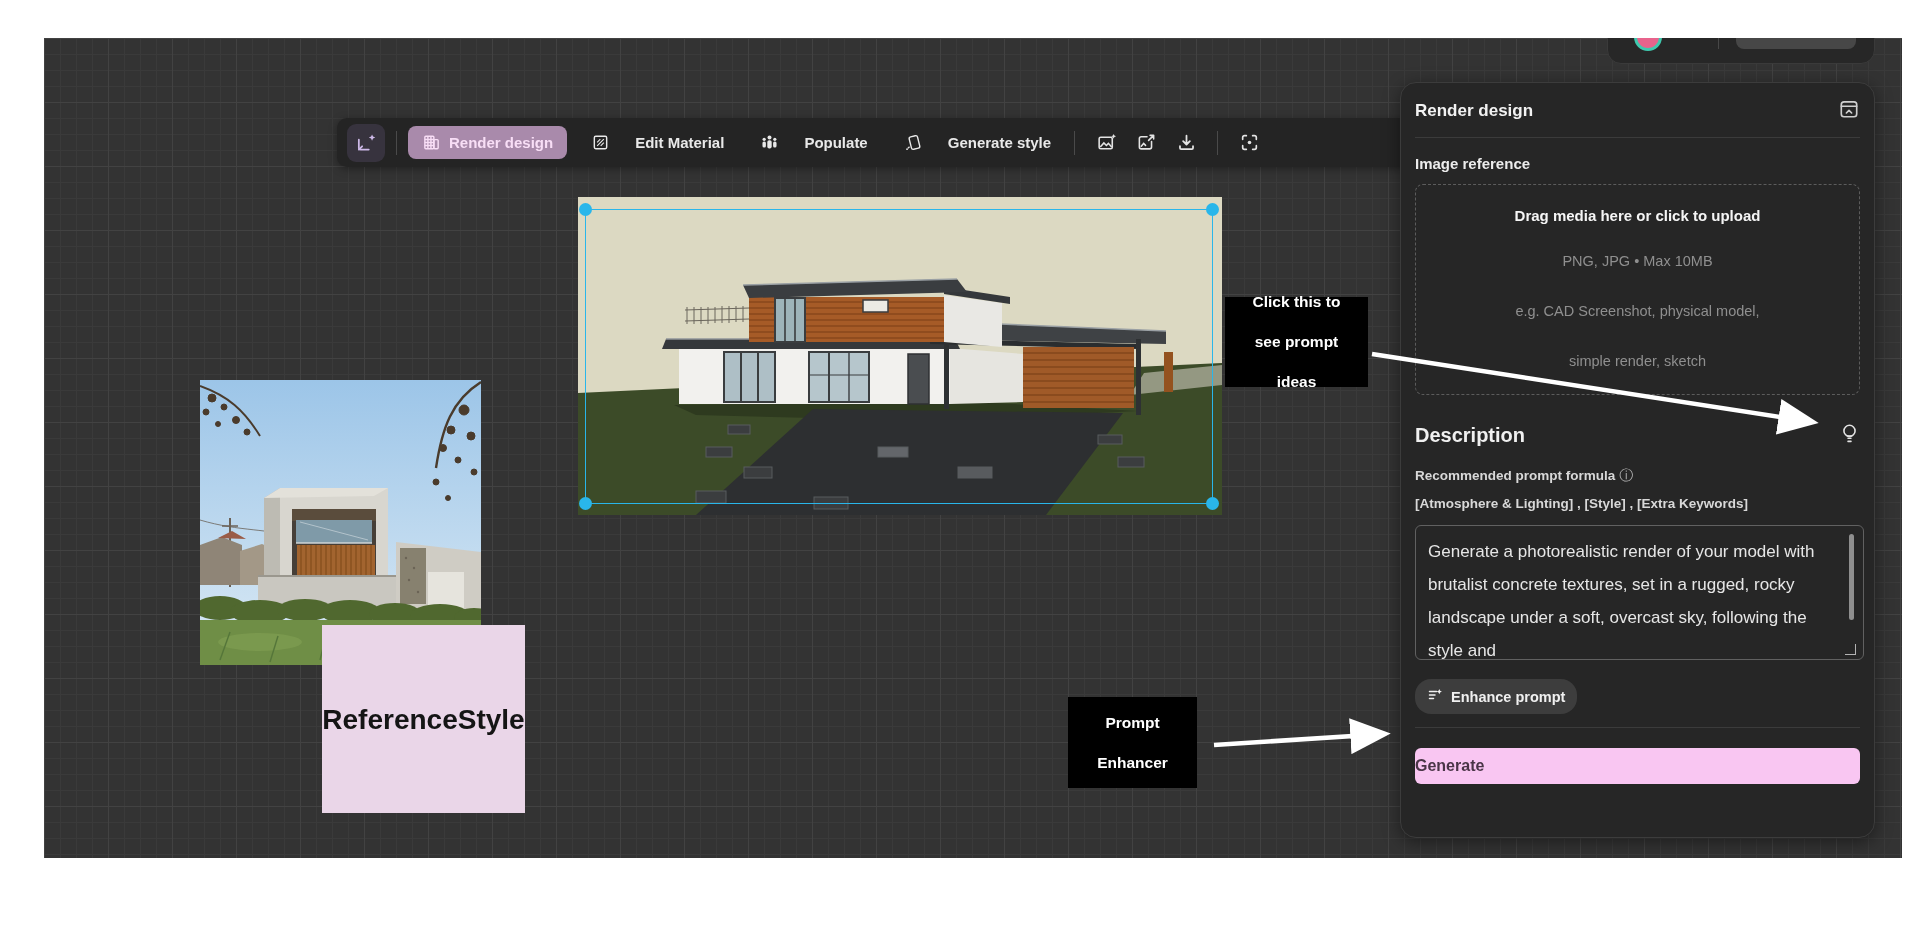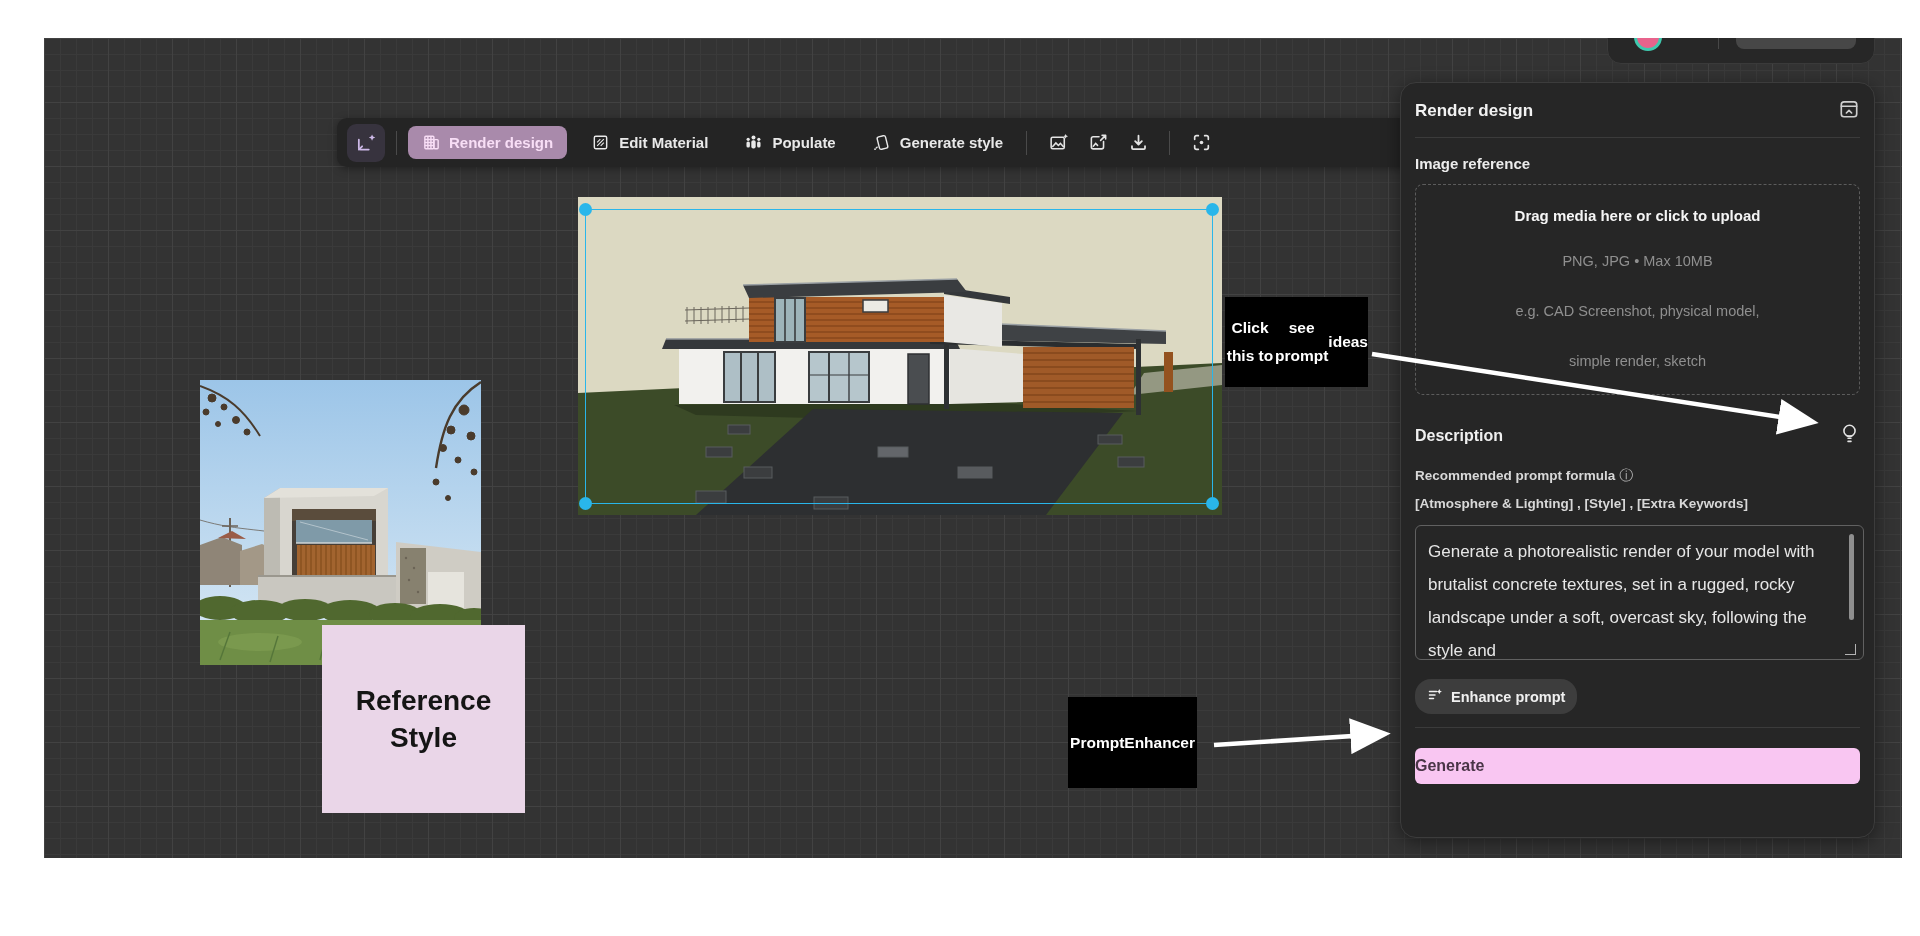--- a/index.html
+++ b/index.html
@@ -13,72 +13,72 @@
       linear-gradient(to bottom, #3a3a3a 1px, transparent 1px);
     background-size:64px 64px,64px 64px,16px 16px,16px 16px;}
   
   .toolbar{position:absolute;left:293px;top:80px;width:1122px;height:49px;background:#242424;
     border-radius:10px;display:flex;align-items:center;padding:0 10px;box-sizing:border-box;z-index:5;
     box-shadow:0 2px 8px rgba(0,0,0,.35);}
   .tb-iconbtn{width:38px;height:38px;border-radius:9px;background:#37333e;display:flex;align-items:center;justify-content:center;color:#cdb9e8;flex:0 0 auto;}
   .tb-div{width:1px;height:24px;background:#4a4a4a;margin:0 11px;flex:0 0 auto;}
   .tb-pill{display:flex;align-items:center;gap:8px;background:var(--pill-purple,#a98aab);color:#f8def6;
     border-radius:8px;padding:7px 14px;font-size:15px;font-weight:700;flex:0 0 auto;}
-  .tb-item{display:flex;align-items:center;gap:9px;color:#e9e9e9;font-size:15px;font-weight:700;
+  .tb-item{display:flex;align-items:center;gap:25px;color:#e9e9e9;font-size:15px;font-weight:700;
     padding:7px 12px;margin-left:12px;flex:0 0 auto;}
   .tb-ic{width:34px;height:34px;display:flex;align-items:center;justify-content:center;color:#e4e4e4;margin:0 3px;flex:0 0 auto;}
   .toolbar svg{display:block;}
   
   .chip{position:absolute;left:1563px;top:-14px;width:266px;height:38px;background:#272727;
     border:1px solid #3a3a3a;border-radius:14px;z-index:6;}
   .chip .avatar{position:absolute;left:26px;top:-2px;width:22px;height:22px;border-radius:50%;
     background:#e8638c;border:3px solid #3fc9ae;}
   .chip .cdiv{position:absolute;left:110px;top:6px;width:1px;height:18px;background:#474747;}
   .chip .cbtn{position:absolute;left:128px;top:-8px;width:120px;height:32px;background:#474747;border-radius:8px;}
   
   .model{position:absolute;left:534px;top:159px;width:644px;height:318px;z-index:1;}
   .model svg{position:absolute;inset:0;}
   .selrect{position:absolute;left:7px;top:12px;right:9px;bottom:11px;border:1.5px solid var(--accent-cyan,#29b6ea);}
   .handle{position:absolute;width:13px;height:13px;border-radius:50%;background:var(--accent-cyan,#29b6ea);}
   .h-tl{left:-7px;top:-7px}.h-tr{right:-7px;top:-7px}.h-bl{left:-7px;bottom:-7px}.h-br{right:-7px;bottom:-7px}
   .photo{position:absolute;left:156px;top:342px;width:281px;height:285px;z-index:1;}
   .pinklabel{position:absolute;left:278px;top:587px;width:203px;height:188px;background:var(--reference-label-bg,#ead6e8);
-    z-index:2;display:flex;flex-direction:column;align-items:center;justify-content:center;
+    z-index:2;display:flex;align-items:center;justify-content:center;
     color:#151515;font-size:28px;font-weight:700;line-height:37px;text-align:center;}
   
   .panel{position:absolute;left:1356px;top:44px;width:475px;height:756px;background:var(--panel-bg,#262626);
     border:1px solid #3c3c3c;border-radius:16px;z-index:20;box-sizing:border-box;
     padding:15px 14px;color:#e8e8e8;box-shadow:0 4px 18px rgba(0,0,0,.45);overflow:hidden;}
   .p-head{display:flex;align-items:center;justify-content:space-between;}
   .p-title{font-size:17px;font-weight:700;color:#f2f2f2;}
   .p-collapse{color:#cfcfcf;}
   .p-hr{border:none;border-top:1px solid #3b3b3b;margin:13px 0 0;}
   .p-sec{font-size:15px;font-weight:700;color:#ececec;margin-top:17px;}
   .dropzone{margin-top:12px;border:1px dashed #5c5c5c;border-radius:8px;padding:22px 12px 20px;text-align:center;}
   .dz-title{font-size:15px;font-weight:700;color:#f5f5f5;margin-bottom:14px;}
   .dz-sub{font-size:14.5px;color:#8f8f8f;line-height:26px;margin-top:24px;}
   .desc-row{display:flex;align-items:center;justify-content:space-between;margin-top:28px;}
-  .desc-title{font-size:16px;font-weight:700;color:#f0f0f0;}
+  .desc-title{font-size:20px;font-weight:700;color:#f0f0f0;}
   .bulb{color:#e3e3e3;}
   .formula{margin-top:13px;font-size:13.5px;font-weight:700;color:#d8d8d8;line-height:28px;}
   .info{color:#b5b5b5;font-size:14px;font-weight:400;margin-left:4px;}
   .ta-wrap{position:relative;margin-top:7px;}
   .ta-wrap textarea{display:block;box-sizing:content-box;width:392px;height:115px;padding:9px 43px 9px 12px;
     background:transparent;border:1px solid #616161;border-radius:6px;color:#e6e6e6;
     font-family:"Liberation Sans",sans-serif;font-size:17px;line-height:33px;resize:none;overflow:hidden;}
   .ta-thumb{position:absolute;right:6px;top:9px;width:5px;height:86px;background:#8f8f8f;border-radius:3px;}
   .ta-corner{position:absolute;right:4px;bottom:5px;width:10px;height:10px;
     border-right:1.5px solid #b3b3b3;border-bottom:1.5px solid #b3b3b3;}
   .enhance{margin-top:19px;display:inline-flex;align-items:center;gap:8px;background:#3d3d3d;border:none;
     border-radius:16px;padding:8px 12px;color:#f0f0f0;font-size:14.5px;font-weight:600;font-family:"Liberation Sans",sans-serif;}
   .generate{display:block;width:100%;margin-top:20px;background:var(--accent-pink,#f9c6f2);color:#4a3547;border:none;
     border-radius:6px;padding:9px 0;font-size:16px;font-weight:700;text-align:left;font-family:"Liberation Sans",sans-serif;}
   
-  .callout{position:absolute;background:var(--callout-bg,#000);color:#fff;display:flex;flex-direction:row;
-    align-items:center;justify-content:center;font-size:15.5px;font-weight:700;line-height:28px;z-index:31;text-align:center;}
+  .callout{position:absolute;background:var(--callout-bg,#000);color:#fff;display:flex;flex-direction:column;
+    justify-content:center;font-size:15.5px;font-weight:700;line-height:28px;z-index:31;text-align:center;gap:12px;}
   .co1{left:1181px;top:259px;width:143px;height:90px;}
   .co2{left:1024px;top:659px;width:129px;height:91px;}
   .arrows{position:absolute;left:0;top:0;width:1858px;height:820px;z-index:30;pointer-events:none;}
 </style>
 </head>
 <body>
 
 <div class="stage">
   <div class="canvas">
 

